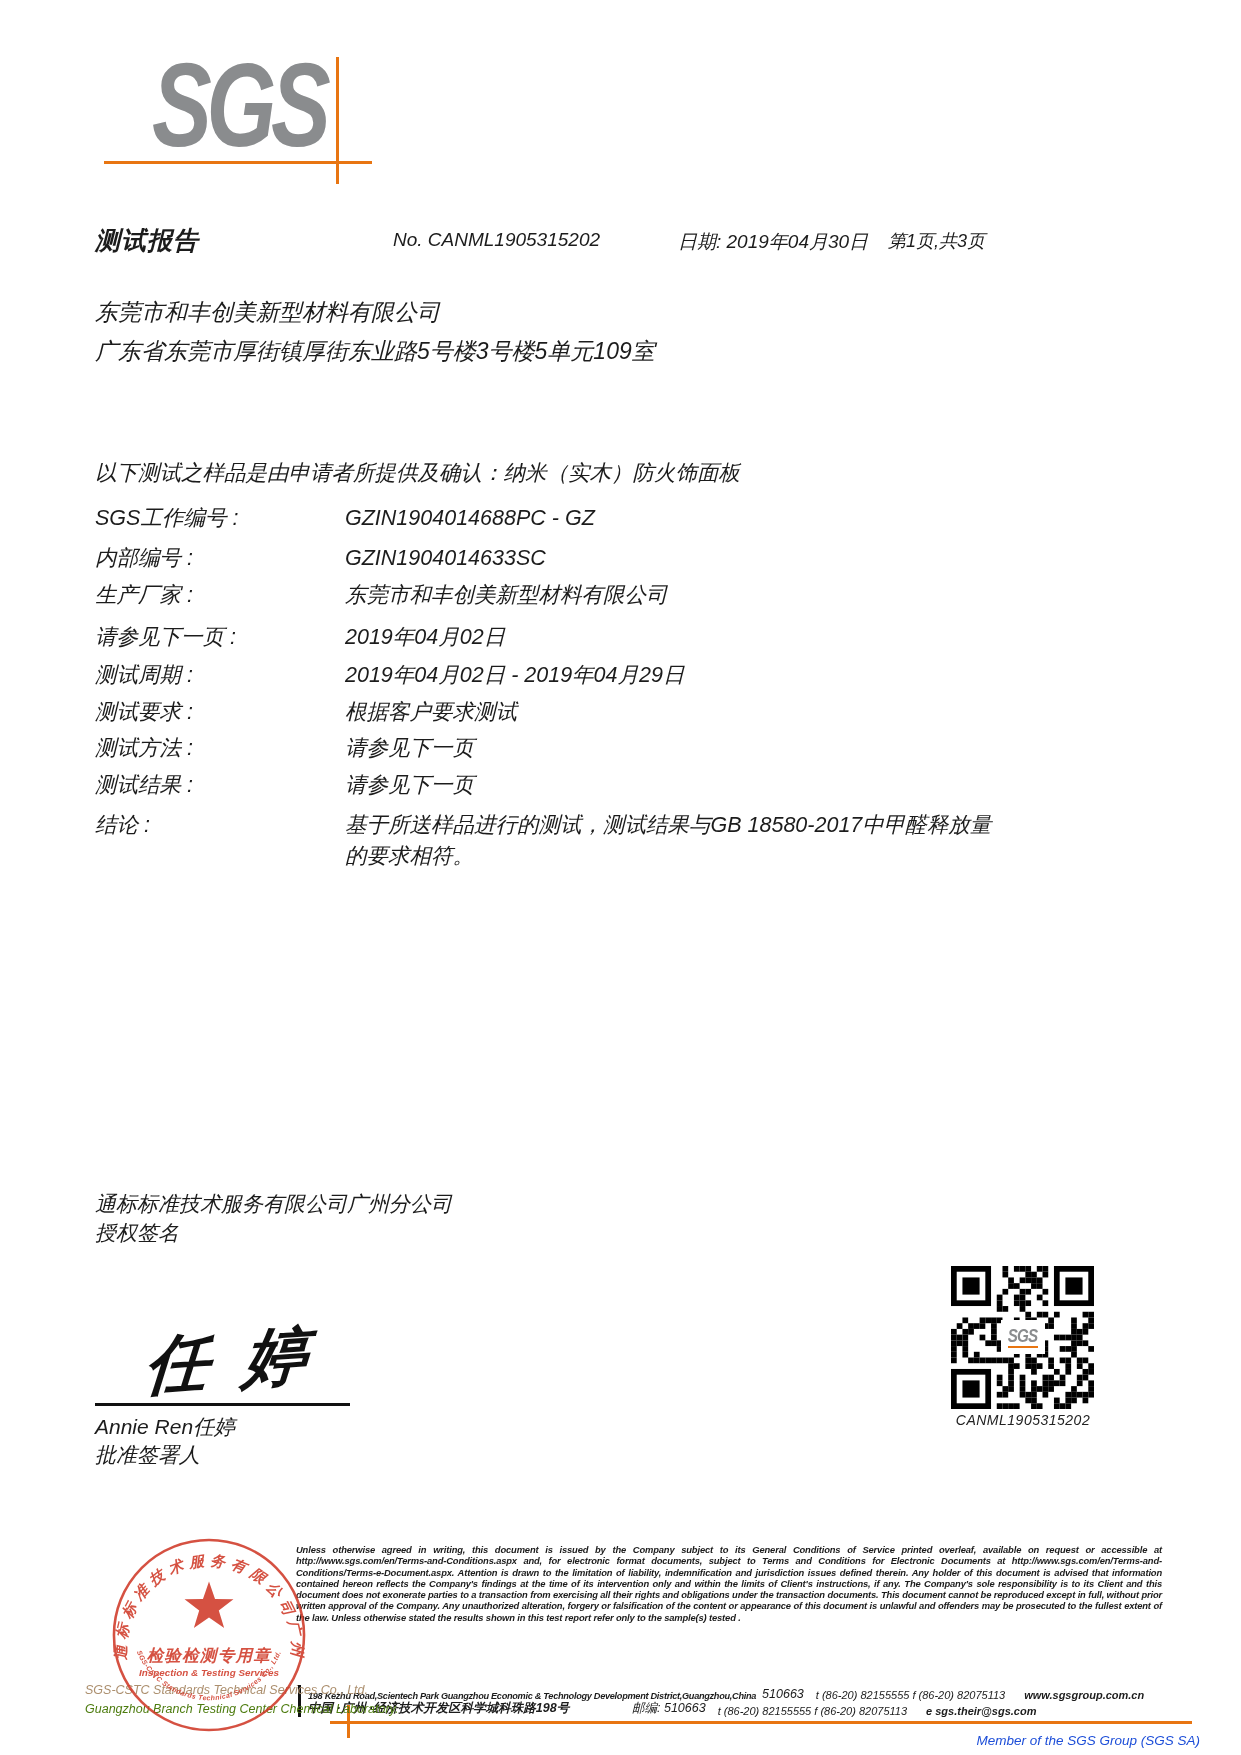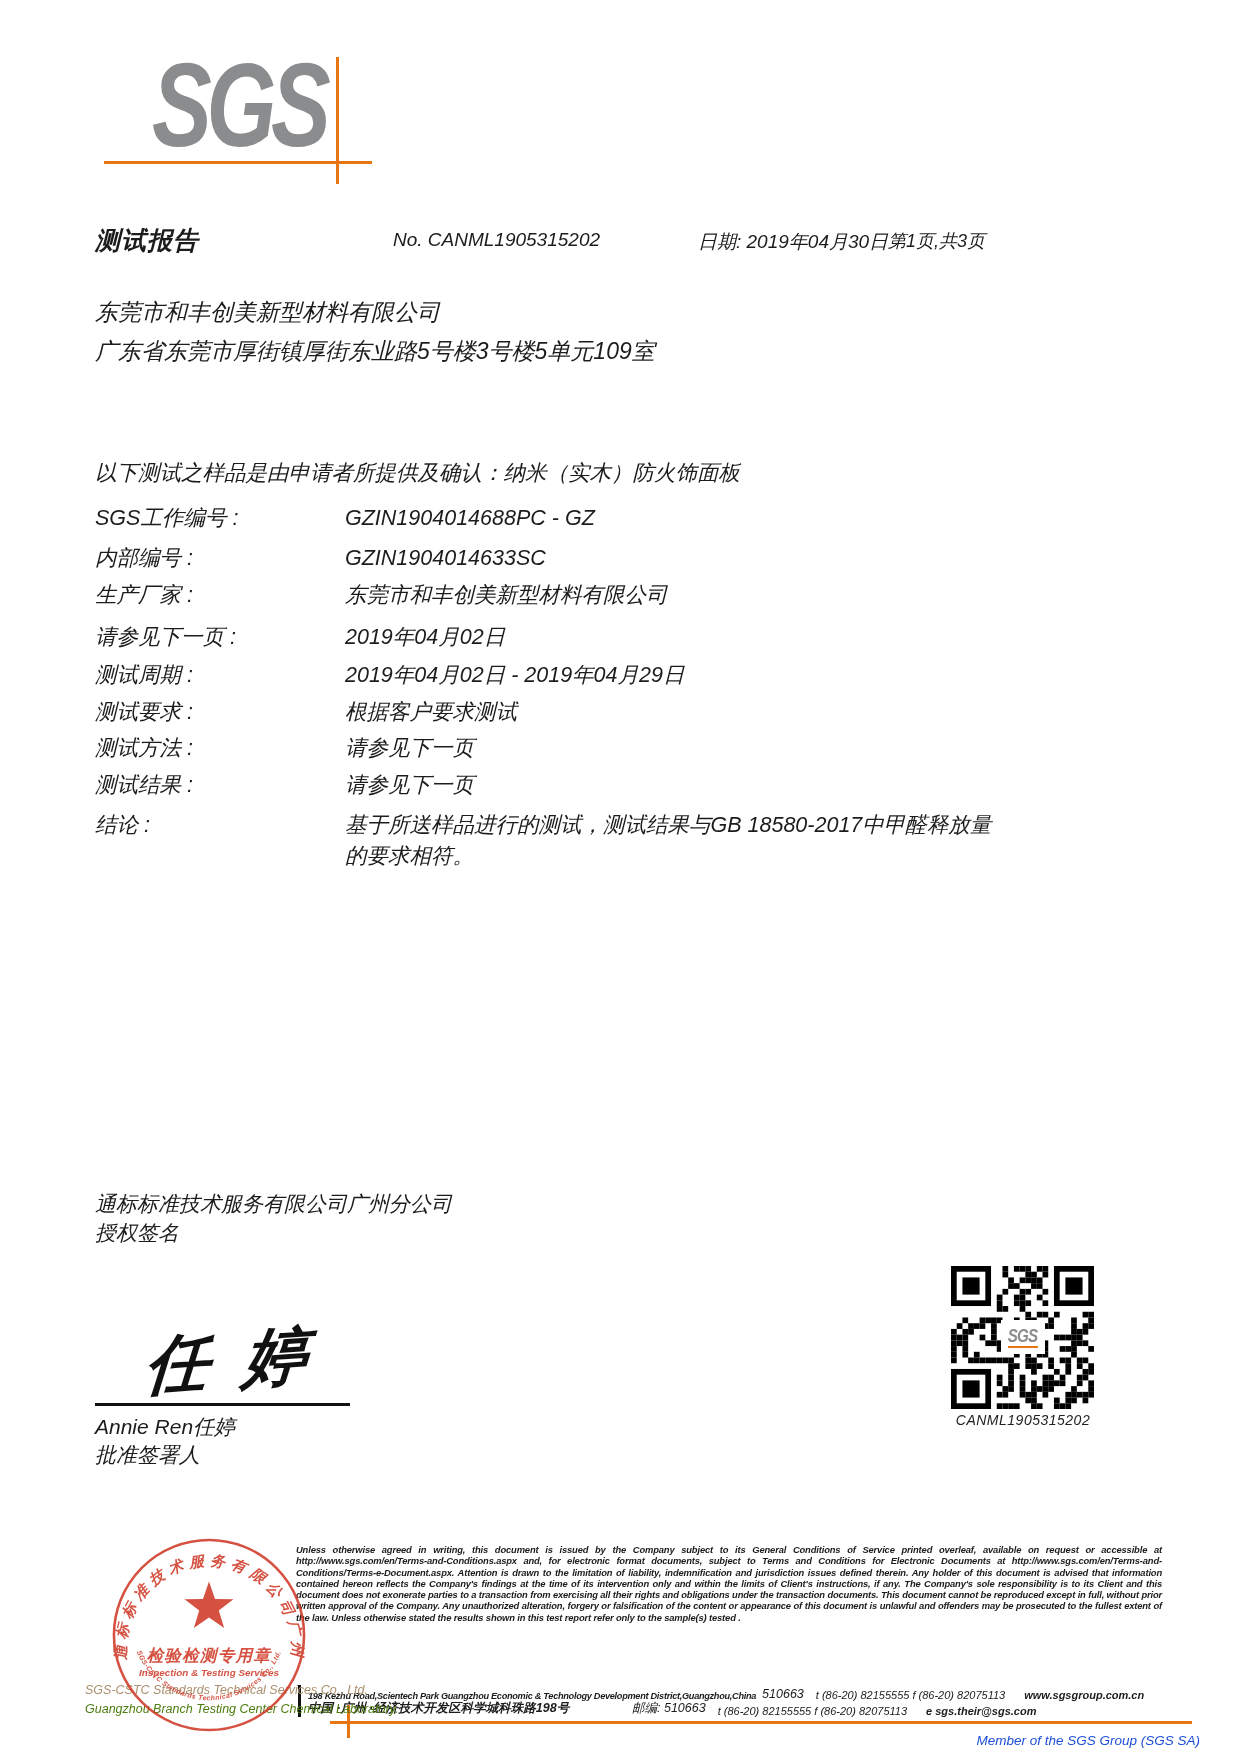--- a/index.html
+++ b/index.html
@@ -21,21 +21,21 @@
     font-size: 118px; font-weight: bold; line-height: 1;
     color: #8a8c8e; letter-spacing: -7px;
     transform: scaleX(0.76); transform-origin: left top;
   }
   .logo-hline { position: absolute; left: 104px; top: 161px; width: 268px; height: 3px; background: #e87511; }
   .logo-vline { position: absolute; left: 336px; top: 57px; width: 3px; height: 127px; background: #e87511; }
 
   
   .doc-title { position: absolute; left: 95px; top: 224px; font-size: 25px; font-weight: bold; letter-spacing: 1px; }
   .report-no { position: absolute; left: 393px; top: 229px; font-size: 19px; }
-  .report-date { position: absolute; left: 678px; top: 229px; font-size: 19px; margin-left: 20px; }
+  .report-date { position: absolute; left: 678px; top: 229px; font-size: 19px; }
   .page-info { position: absolute; left: 888px; top: 229px; font-size: 18px; }
 
   
   .applicant-name { position: absolute; left: 95px; top: 297px; font-size: 23px; }
   .applicant-address { position: absolute; left: 95px; top: 336px; font-size: 23px; }
 
   
   .sample-statement { position: absolute; left: 95px; top: 458px; font-size: 21.5px; }
   .field-row { position: absolute; left: 95px; width: 1060px; font-size: 21.5px; }
   .field-label { position: absolute; left: 0; top: 0; }

